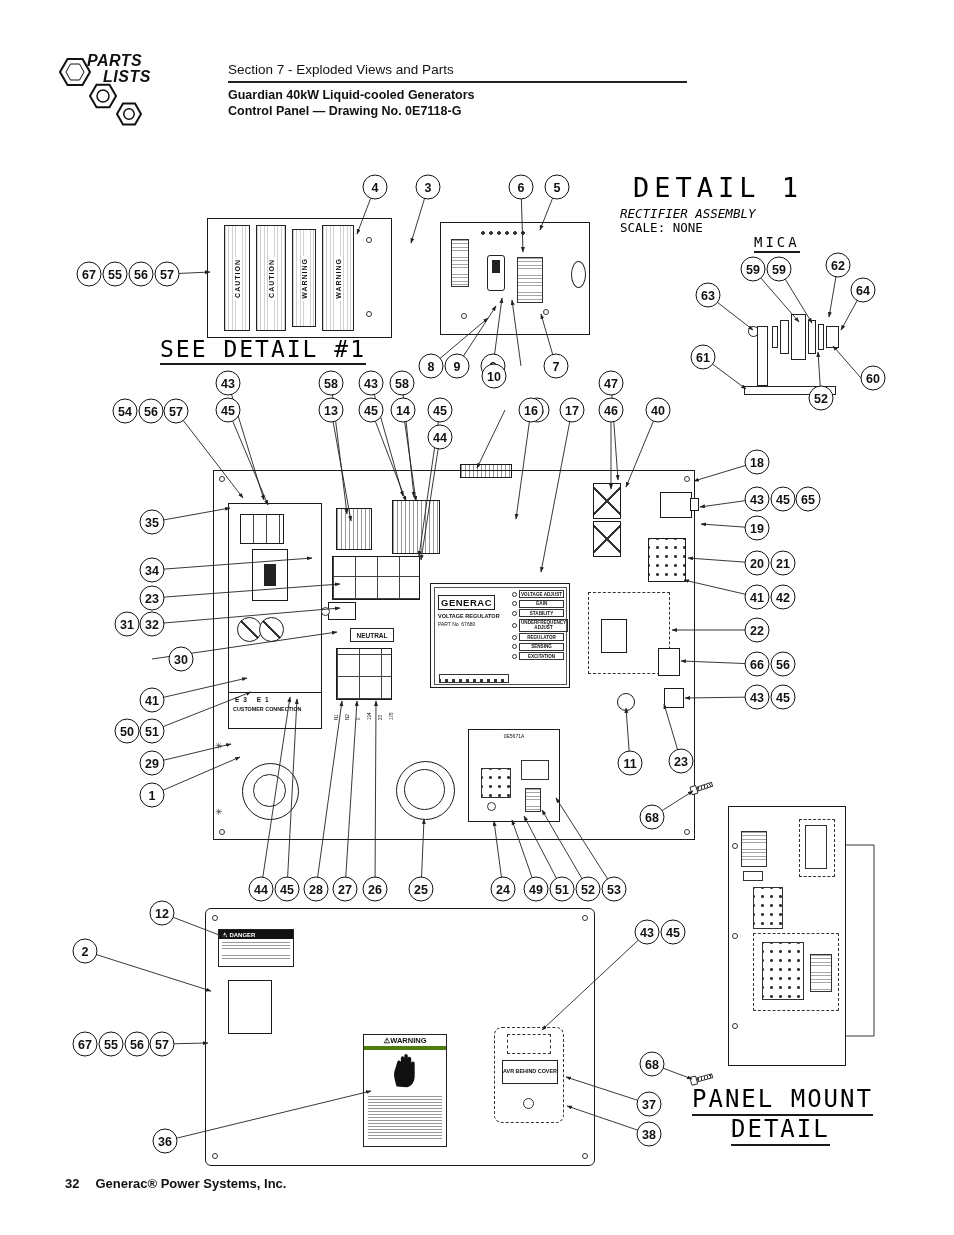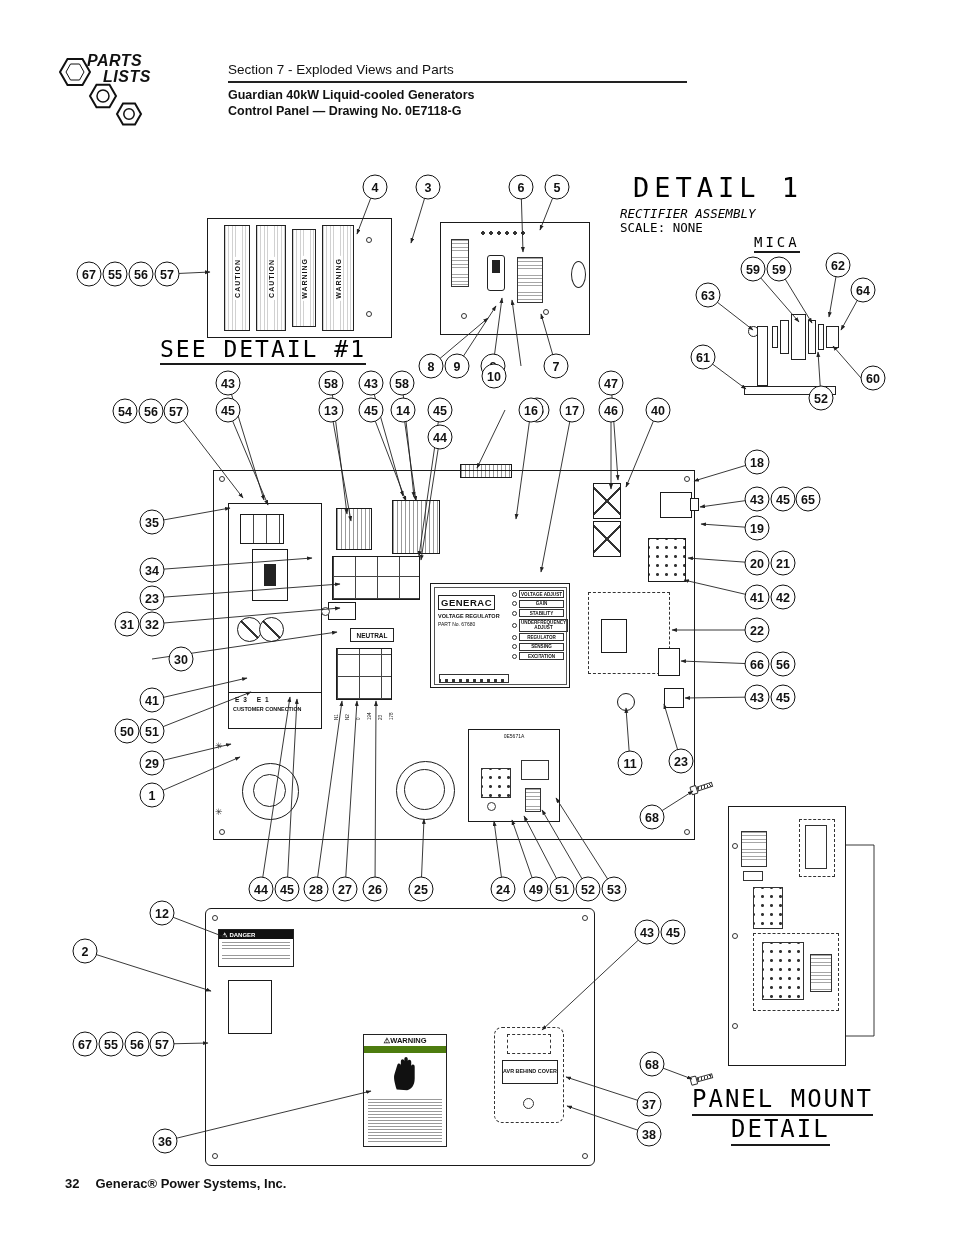--- a/index.html
+++ b/index.html
@@ -66,21 +66,21 @@
              font-weight:bold; }
   .wire-labels { position:absolute; display:flex; justify-content:space-between; }
   .wire-labels span { writing-mode:vertical-rl; transform:rotate(180deg); font-size:4.6px; }
 
   
   .danger-label { position:absolute; border:1px solid #222; background:#fff; }
   .danger-head { display:flex; align-items:center; gap:2px; background:#111; color:#fff; font-size:6px; font-weight:bold;
                  padding:1px 3px; }
   .label-body { margin:3px; height:calc(100% - 18px); background:repeating-linear-gradient(180deg,#999 0 .8px,transparent .8px 3.2px); }
   .warning-big { position:absolute; border:1.2px solid #222; background:#fff; }
-  .warn-head { font-size:7.5px; font-weight:bold; text-align:center; border-bottom:7px solid #4d7c0f; padding:1px 0; }
+  .warn-head { font-size:7.5px; font-weight:bold; text-align:center; border-bottom:4px solid #4d7c0f; padding:1px 0; }
 
   
   .screw { position:absolute; width:24px; height:9px; }
   .screw .shaft { position:absolute; left:7px; top:2px; width:16px; height:5px; border:1px solid #333;
                   background:repeating-linear-gradient(90deg,#333 0 1px,#fff 1px 3px); }
   .screw .head { position:absolute; left:0; top:0; width:7px; height:9px; border:1px solid #333; background:#fff; border-radius:1.5px; }
 
   
   #callout-layer { position:absolute; inset:0; z-index:6; pointer-events:none; }
   .callout { position:absolute; width:25px; height:25px; border:1.7px solid #111; border-radius:50%; background:#fff;

